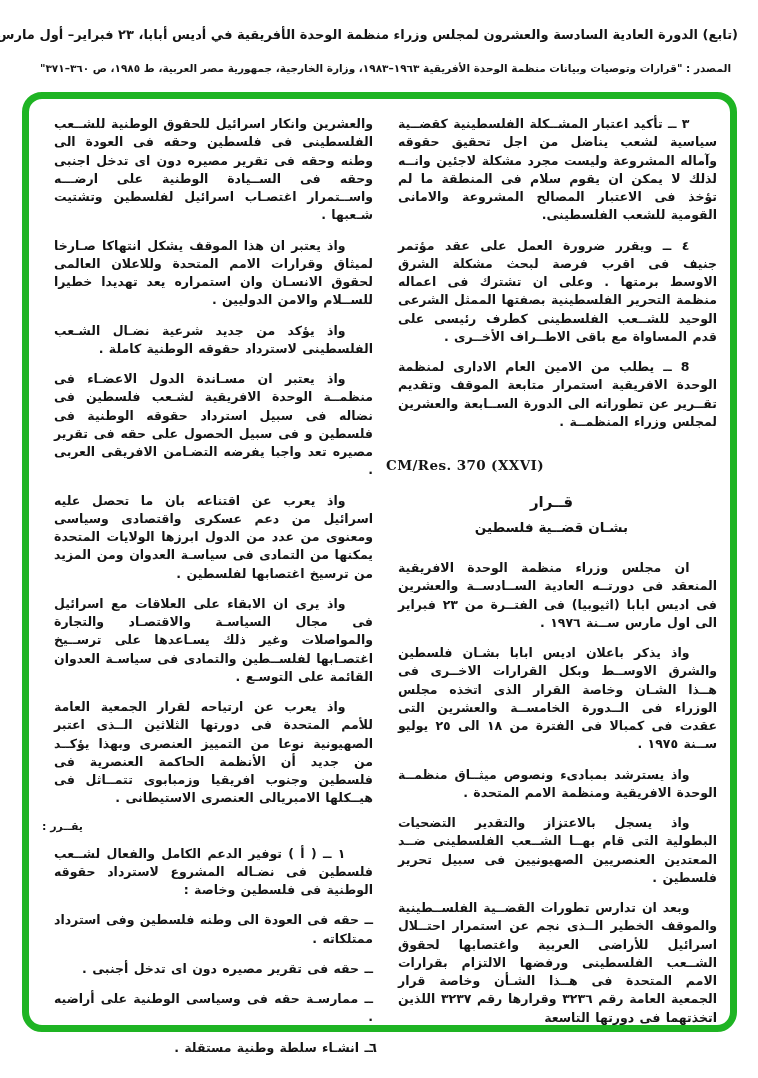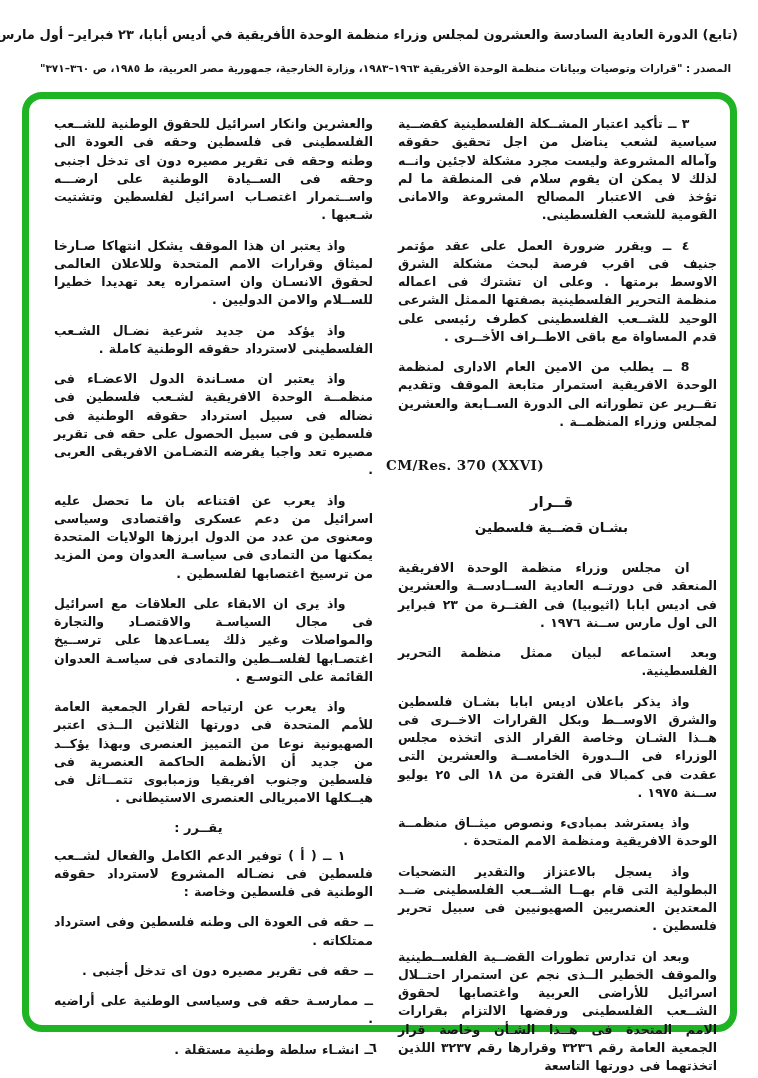--- a/index.html
+++ b/index.html
@@ -69,22 +69,22 @@
     direction: rtl; text-align: center;
     font-size: 15px; font-weight: 700;
     margin: 0 0 8px 0;
   }
   .res-subtitle {
     direction: rtl; text-align: center;
     font-size: 13.5px; font-weight: 700;
     margin: 0 0 24px 0;
   }
   .decides {
-    direction: rtl; text-align: center;
-    font-size: 13px; font-weight: 700;
+    direction: rtl; text-align: left;
+    font-size: 11px; font-weight: 700;
     margin: 4px 0 12px 0;
     text-indent: 1.4em;
   }
 
   .pagenum {
     position: absolute; top: 1040px; left: 0; right: 12px;
     text-align: center;
     font-size: 13px; font-weight: 700;
   }
 </style>
@@ -103,21 +103,20 @@
       <div class="col">
         <p class="para indent">٣ ــ تأكيد اعتبار المشــكلة الفلسطينية كقضــية سياسية لشعب يناضل من اجل تحقيق حقوقه وآماله المشروعة وليست مجرد مشكلة لاجئين وانــه لذلك لا يمكن ان يقوم سلام فى المنطقة ما لم تؤخذ فى الاعتبار المصالح المشروعة والامانى القومية للشعب الفلسطينى.</p>
         <p class="para indent">٤ ــ ويقرر ضرورة العمل على عقد مؤتمر جنيف فى اقرب فرصة لبحث مشكلة الشرق الاوسط برمتها . وعلى ان تشترك فى اعماله منظمة التحرير الفلسطينية بصفتها الممثل الشرعى الوحيد للشــعب الفلسطينى كطرف رئيسى على قدم المساواة مع باقى الاطــراف الأخــرى .</p>
         <p class="para indent">8 ــ يطلب من الامين العام الادارى لمنظمة الوحدة الافريقية استمرار متابعة الموقف وتقديم تقــرير عن تطوراته الى الدورة الســابعة والعشرين لمجلس وزراء المنظمــة .</p>
 
         <div class="res-ref">CM/Res. 370 (XXVI)</div>
         <div class="res-title">قــرار</div>
         <div class="res-subtitle">بشـان قضــية فلسطين</div>
 
         <p class="para indent">ان مجلس وزراء منظمة الوحدة الافريقية المنعقد فى دورتــه العادية الســادســة والعشرين فى اديس ابابا (اثيوبيا) فى الفتــرة من ٢٣ فبراير الى اول مارس ســنة ١٩٧٦ .</p>
-        <p class="para">وبعد استماعه لبيان ممثل منظمة التحرير الفلسطينية.</p>
         <p class="para indent">واذ يذكر باعلان اديس ابابا بشـان فلسطين والشرق الاوســط وبكل القرارات الاخــرى فى هــذا الشـان وخاصة القرار الذى اتخذه مجلس الوزراء فى الــدورة الخامســة والعشرين التى عقدت فى كمبالا فى الفترة من ١٨ الى ٢٥ يوليو ســنة ١٩٧٥ .</p>
         <p class="para indent">واذ يسترشد بمبادىء ونصوص ميثــاق منظمــة الوحدة الافريقية ومنظمة الامم المتحدة .</p>
         <p class="para indent">واذ يسجل بالاعتزاز والتقدير التضحيات البطولية التى قام بهــا الشــعب الفلسطينى ضــد المعتدين العنصريين الصهيونيين فى سبيل تحرير فلسطين .</p>
         <p class="para indent">وبعد ان تدارس تطورات القضــية الفلســطينية والموقف الخطير الــذى نجم عن استمرار احتــلال اسرائيل للأراضى العربية واغتصابها لحقوق الشــعب الفلسطينى ورفضها الالتزام بقرارات الامم المتحدة فى هــذا الشـأن وخاصة قرار الجمعية العامة رقم ٣٢٣٦ وقرارها رقم ٣٢٣٧ اللذين اتخذتهما فى دورتها التاسعة</p>
       </div>
 
       <div class="col">
         <p class="para">والعشرين وانكار اسرائيل للحقوق الوطنية للشــعب الفلسطينى فى فلسطين وحقه فى العودة الى وطنه وحقه فى تقرير مصيره دون اى تدخل اجنبى وحقه فى الســيادة الوطنية على ارضـــه واســتمرار اغتصـاب اسرائيل لفلسطين وتشتيت شـعبها .</p>
         <p class="para indent">واذ يعتبر ان هذا الموقف يشكل انتهاكا صـارخا لميثاق وقرارات الامم المتحدة وللاعلان العالمى لحقوق الانسـان وان استمراره يعد تهديدا خطيرا للســلام والامن الدوليين .</p>
         <p class="para indent">واذ يؤكد من جديد شرعية نضـال الشـعب الفلسطينى لاسترداد حقوقه الوطنية كاملة .</p>

